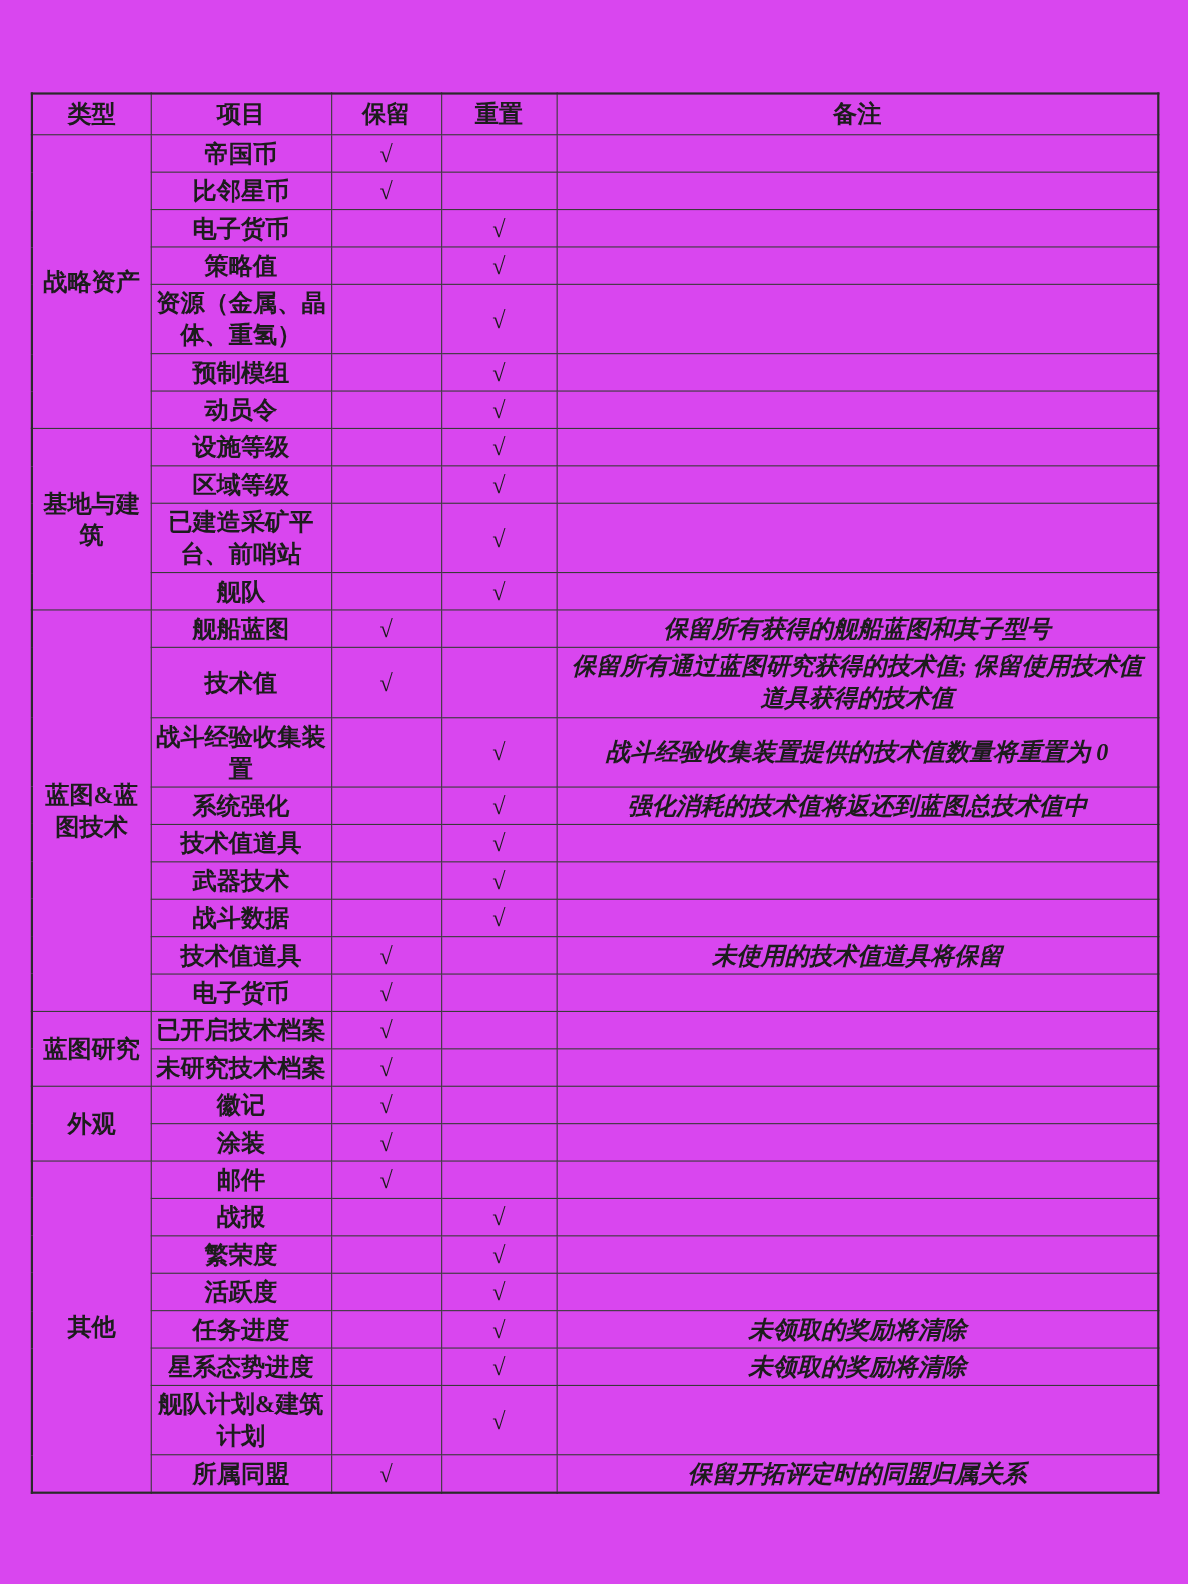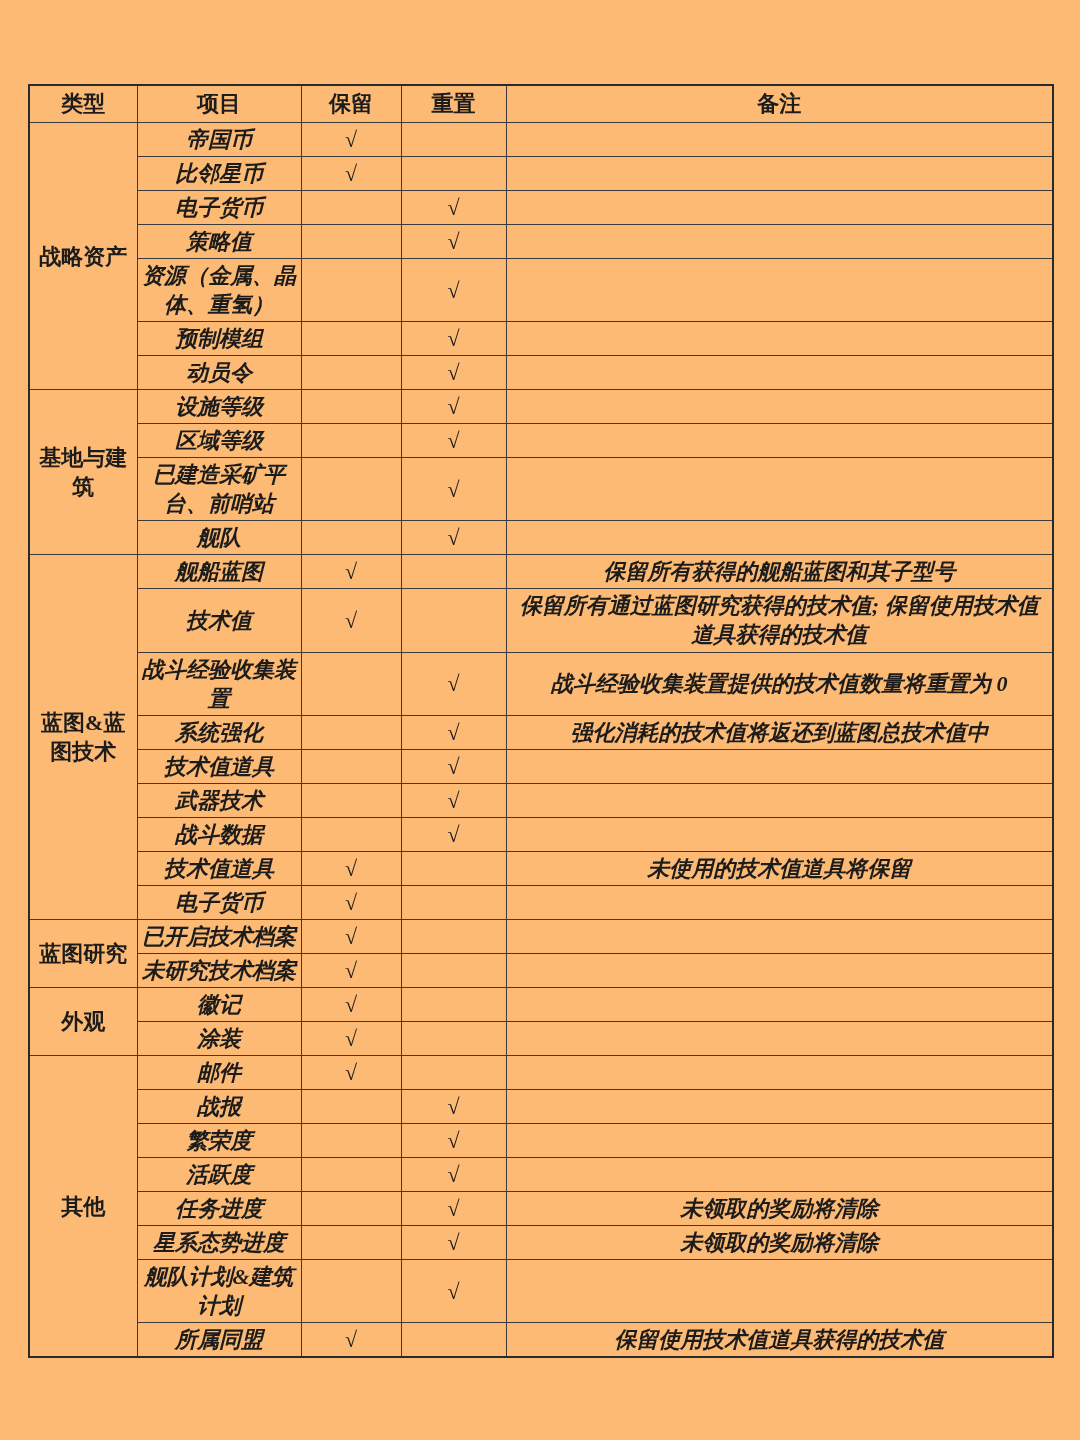--- a/index.html
+++ b/index.html
@@ -7,21 +7,21 @@
     padding: 0;
     background: #ffffff;
     width: 1080px;
     height: 1440px;
     font-family: "Liberation Serif", "DejaVu Serif", serif;
   }
   .page {
     position: relative;
     width: 1080px;
     height: 1440px;
-    background: #fdba74;
+    background: #d946ef;
     overflow: hidden;
   }
   table.reset-table {
     position: absolute;
     left: 28px;
     top: 84px;
     width: 1024px;
     border-collapse: collapse;
     table-layout: fixed;
     font-weight: bold;
@@ -51,21 +51,20 @@
     height: 34px;
     padding: 1px 4px;
   }
   td.cell-type {
     padding: 2px 13px;
     font-size: 23px;
     margin-top: 16px;
   }
   td.cell-item {
     padding: 2px 12px;
-    font-style: italic;
   }
   td.cell-keep, td.cell-reset {
     font-size: 23px;
   }
   td.cell-note {
     padding: 2px 8px;
     font-style: italic;
   }
   tr.row-single td { height: 29px; }
   .check {
@@ -285,17 +284,17 @@
         <tr class="row-multi">
           <td class="cell-item">舰队计划&amp;建筑计划</td>
           <td class="cell-keep"></td>
           <td class="cell-reset"><span class="check">√</span></td>
           <td class="cell-note"></td>
         </tr>
         <tr class="row-single">
           <td class="cell-item">所属同盟</td>
           <td class="cell-keep"><span class="check">√</span></td>
           <td class="cell-reset"></td>
-          <td class="cell-note">保留使用技术值道具获得的技术值</td>
+          <td class="cell-note">保留开拓评定时的同盟归属关系</td>
         </tr>
       </tbody>
   </table>
 </div>
 
 </body></html>

